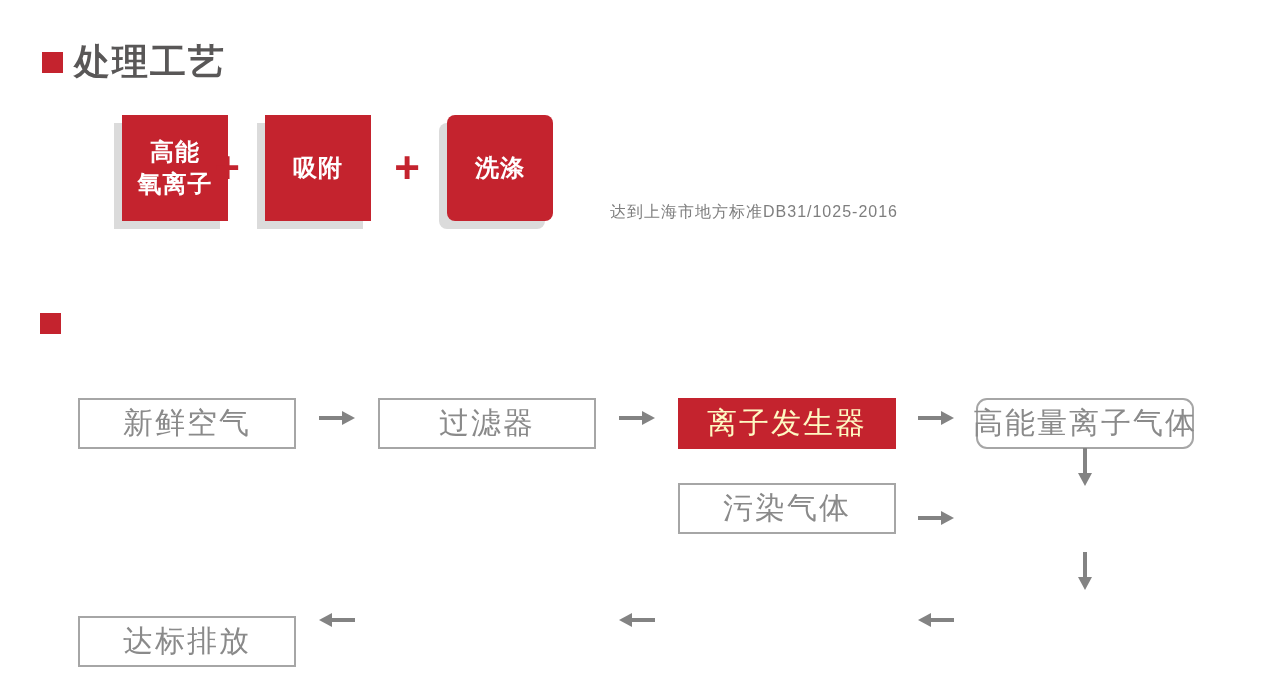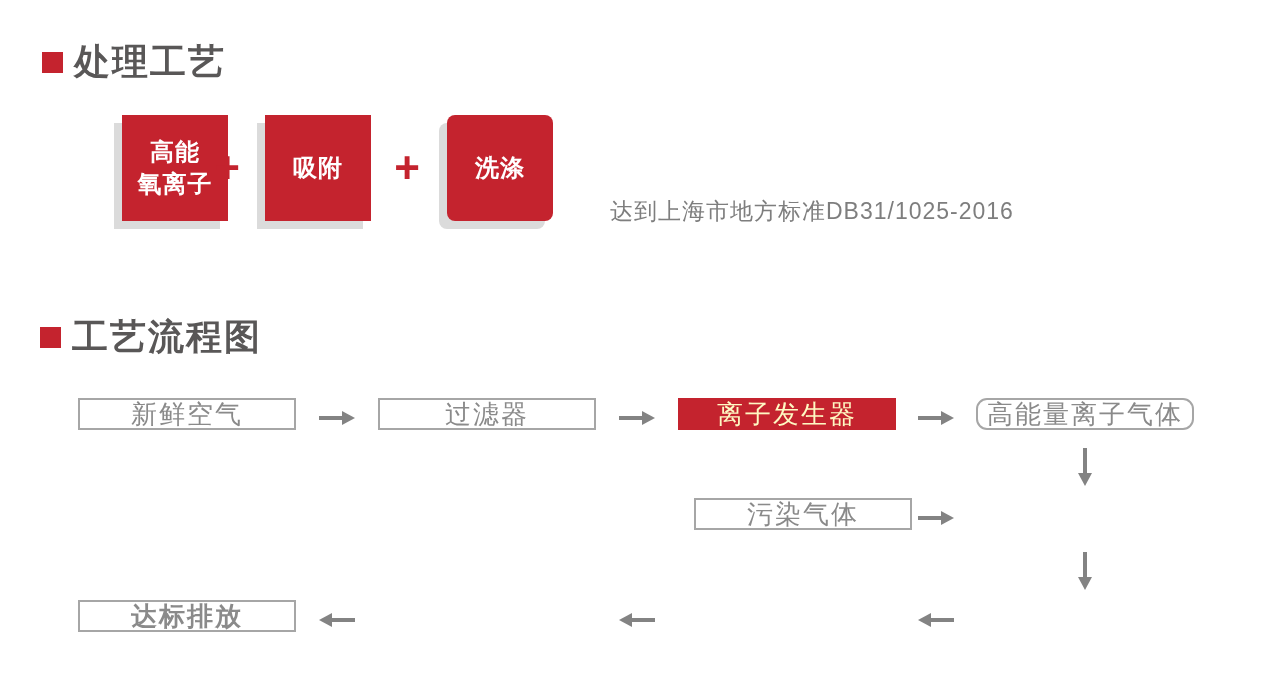--- a/index.html
+++ b/index.html
@@ -27,31 +27,31 @@
     box-shadow:-8px 8px 0 var(--shadow);
     color:#ffffff;display:flex;flex-direction:column;align-items:center;justify-content:center;
     font-size:24px;font-weight:bold;line-height:1.32;letter-spacing:1px;
   }
   #psq1{left:99px;margin-left:23px;} #psq2{left:265px;} #psq3{left:447px;border-radius:8px;}
   .plus{
     position:absolute;top:141px;width:44px;text-align:center;
     color:var(--red);font-size:44px;font-weight:bold;line-height:54px;
   }
   #plus1{left:205px;} #plus2{left:385px;}
-  .note{position:absolute;left:610px;top:196px;font-size:23px;color:var(--graytext);letter-spacing:1px;}
+  .note{position:absolute;left:610px;top:202px;font-size:16px;color:var(--graytext);letter-spacing:1px;}
 
   .flow{position:absolute;left:78px;top:398px;width:1120px;height:246px;}
   .fnode{
-    position:absolute;width:218px;height:32px;box-sizing:border-box;
+    position:absolute;width:218px;height:51px;box-sizing:border-box;
     border:2px solid var(--boxborder);background:#fff;color:var(--boxtext);
-    font-size:26px;letter-spacing:2px;
+    font-size:30px;letter-spacing:2px;
     display:flex;align-items:center;justify-content:center;white-space:nowrap;
   }
   .fnode.red{background:var(--red);border-color:var(--red);color:#fef9c3;}
-  .r1{top:0;} .r2{top:100px;margin-left:16px;} .r3{top:202px;font-weight:bold;}
+  .r1{top:0;} .r2{top:85px;} .r3{top:218px;}
   .c1{left:0;} .c2{left:300px;} .c3{left:600px;} .c4{left:898px;border-radius:11px;}
   .harrow{position:absolute;width:36px;height:14px;}
   .a1{left:241px;} .a2{left:541px;} .a3{left:840px;}
   .ar1{top:13px;} .ar2{top:113px;} .ar3{top:215px;}
   .varrow{position:absolute;left:1000px;width:14px;height:38px;}
   .v1{top:50px;} .v2{top:154px;}
 </style>
 </head>
 <body>
 
@@ -72,21 +72,20 @@
   </div>
   <span class="plus" id="plus2">+</span>
   <div class="psq" id="psq3">
     <span>洗涤</span>
   </div>
 
   <div class="note">达到上海市地方标准DB31/1025-2016</div>
 
   <div class="sec-heading" id="heading2">
     <span class="bullet"></span>
-    <span class="sec-title">工艺流程图</span>
   </div>
 
   <div class="flow">
 
     <div class="fnode r1 c1">新鲜空气</div>
     <svg class="harrow a1 ar1" viewBox="0 0 36 14">
         <path fill="#838383" d="M0 5h25v4H0z"></path>
         <path fill="#838383" d="M23 0l13 7-13 7z"></path>
       </svg>
     <div class="fnode r1 c2">过滤器</div>

